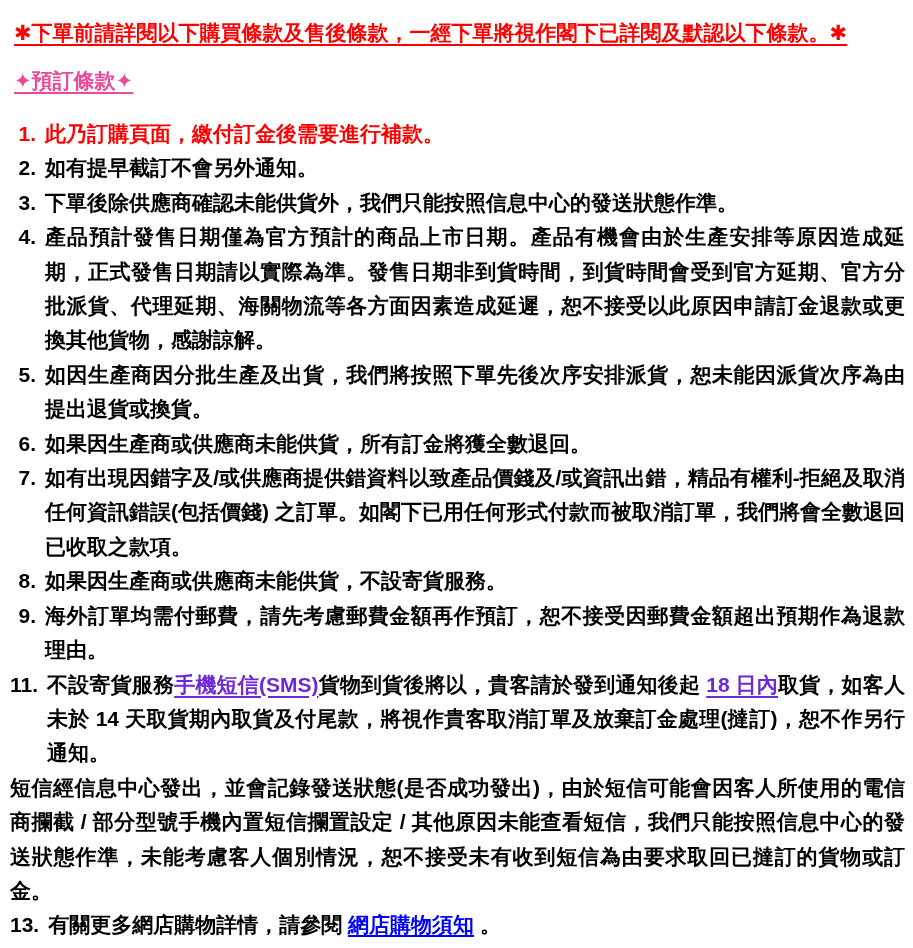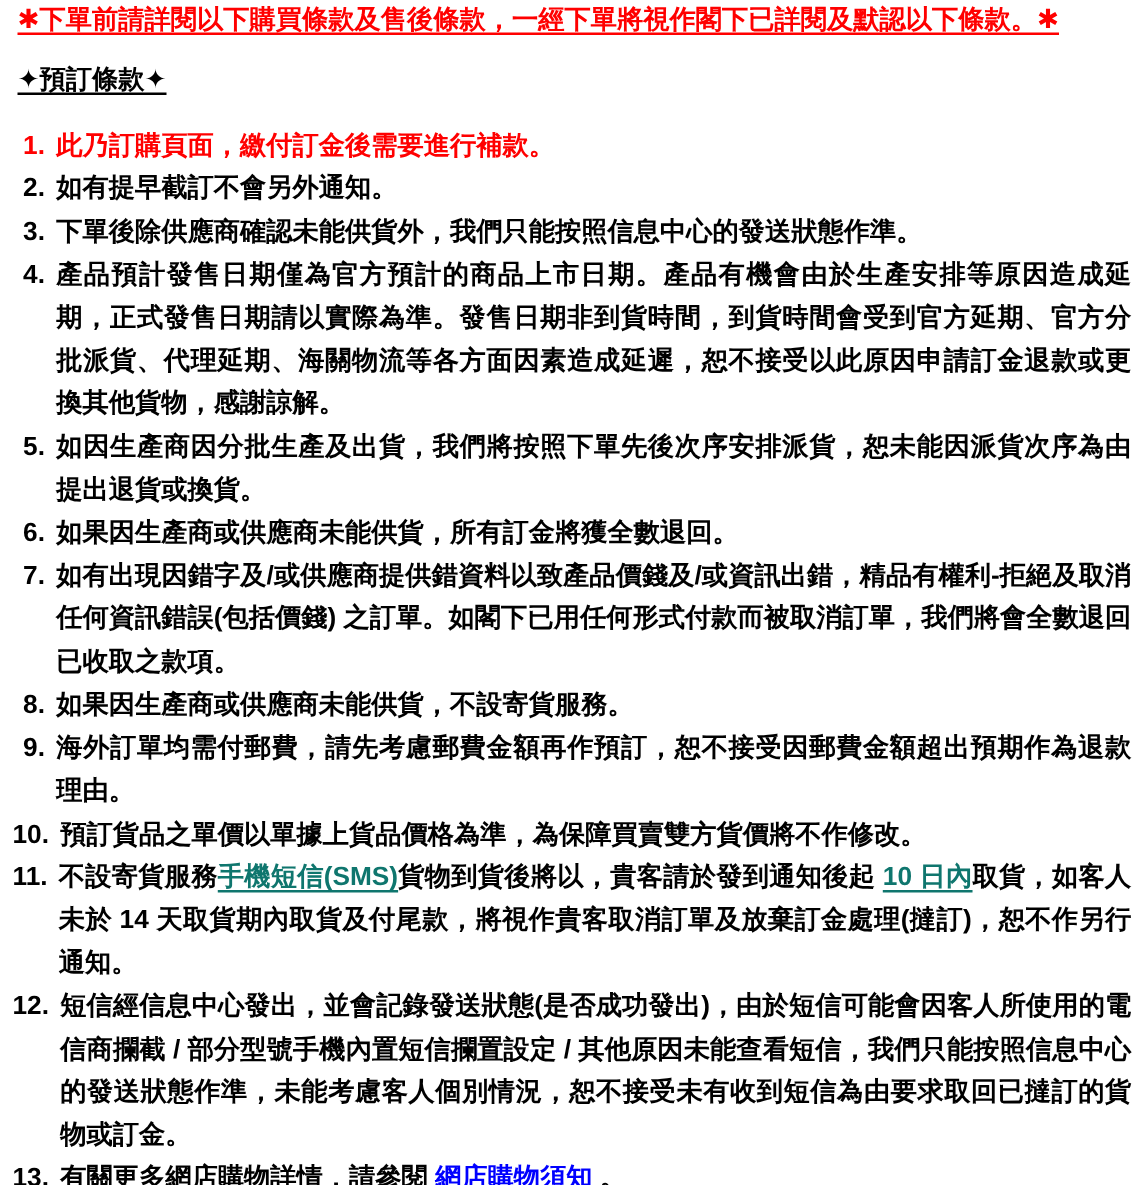--- a/index.html
+++ b/index.html
@@ -9,34 +9,34 @@
   }
   body {
     font-family: "Liberation Sans", "DejaVu Sans", sans-serif;
     font-weight: 700;
   }
   .page {
     width: 913px;
     height: 948px;
     box-sizing: border-box;
     background: #ffffff;
-    padding: 3px 8px 0 10px;
+    padding: 20px 8px 0 10px;
     overflow: hidden;
   }
   .notice {
     color: #ff0000;
     font-size: 21px;
     line-height: 26px;
     text-decoration: underline;
     text-underline-offset: 4px;
     margin: 0 0 22px 4px;
     white-space: nowrap;
   }
   .section-title {
-    color: #000000;
+    color: #ec4899;
     font-size: 21px;
     line-height: 26px;
     text-decoration: underline;
     text-underline-offset: 4px;
     margin: 0 0 23px 4px;
   }
   .terms { }
   .term {
     display: flex;
     color: #000000;
@@ -50,21 +50,21 @@
     margin-right: 9px;
     white-space: nowrap;
   }
   .term-text {
     flex: 1;
     text-align: justify;
     text-justify: inter-ideograph;
   }
   .seg-normal { }
   .seg-red-em {
-    color: #0f766e;
+    color: #6d28d9;
     text-decoration: underline;
     text-underline-offset: 4px;
   }
   .seg-link {
     color: #0000ff;
     text-decoration: underline;
     text-underline-offset: 3px;
     cursor: pointer;
   }
 </style>
@@ -107,29 +107,24 @@
       </div>
       <div class="term">
         <div class="term-num">8.</div>
         <div class="term-text"><span class="seg-normal">如果因生產商或供應商未能供貨，不設寄貨服務。</span></div>
       </div>
       <div class="term">
         <div class="term-num">9.</div>
         <div class="term-text"><span class="seg-normal">海外訂單均需付郵費，請先考慮郵費金額再作預訂，恕不接受因郵費金額超出預期作為退款理由。</span></div>
       </div>
       <div class="term">
-        <div class="term-num">10.</div>
-        <div class="term-text"><span class="seg-normal">預訂貨品之單價以單據上貨品價格為準，為保障買賣雙方貨價將不作修改。</span></div>
+        <div class="term-num">11.</div>
+        <div class="term-text"><span class="seg-normal">不設寄貨服務</span><span class="seg-red-em">手機短信(SMS)</span><span class="seg-normal">貨物到貨後將以，貴客請於發到通知後起 </span><span class="seg-red-em">18 日內</span><span class="seg-normal">取貨，如客人未於 14 天取貨期內取貨及付尾款，將視作貴客取消訂單及放棄訂金處理(撻訂)，恕不作另行通知。</span></div>
       </div>
       <div class="term">
-        <div class="term-num">11.</div>
-        <div class="term-text"><span class="seg-normal">不設寄貨服務</span><span class="seg-red-em">手機短信(SMS)</span><span class="seg-normal">貨物到貨後將以，貴客請於發到通知後起 </span><span class="seg-red-em">10 日內</span><span class="seg-normal">取貨，如客人未於 14 天取貨期內取貨及付尾款，將視作貴客取消訂單及放棄訂金處理(撻訂)，恕不作另行通知。</span></div>
-      </div>
-      <div class="term">
-        <div class="term-num">12.</div>
         <div class="term-text"><span class="seg-normal">短信經信息中心發出，並會記錄發送狀態(是否成功發出)，由於短信可能會因客人所使用的電信商攔截 / 部分型號手機內置短信攔置設定 / 其他原因未能查看短信，我們只能按照信息中心的發送狀態作準，未能考慮客人個別情況，恕不接受未有收到短信為由要求取回已撻訂的貨物或訂金。</span></div>
       </div>
       <div class="term">
         <div class="term-num">13.</div>
         <div class="term-text"><span class="seg-normal">有關更多網店購物詳情，請參閱 </span><a class="seg-link">網店購物須知</a><span class="seg-normal"> 。</span></div>
       </div>
     </div>
 </div>
 
 </body></html>

